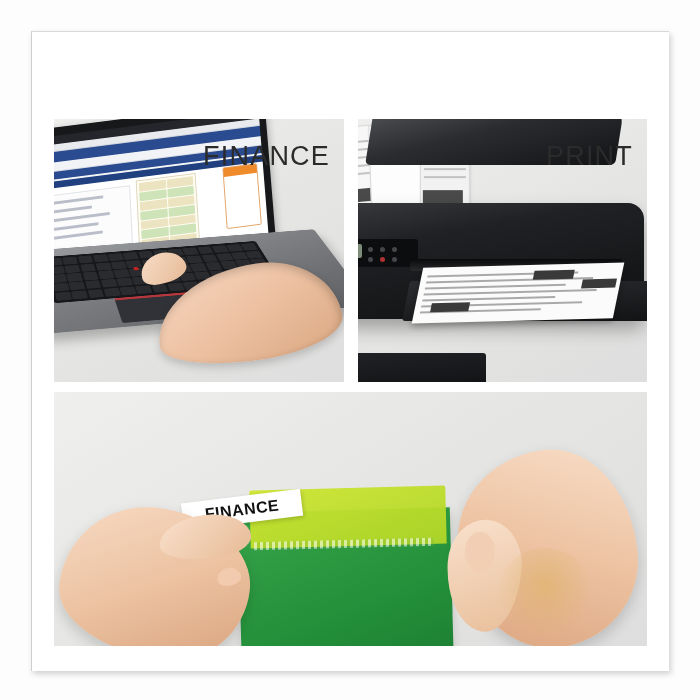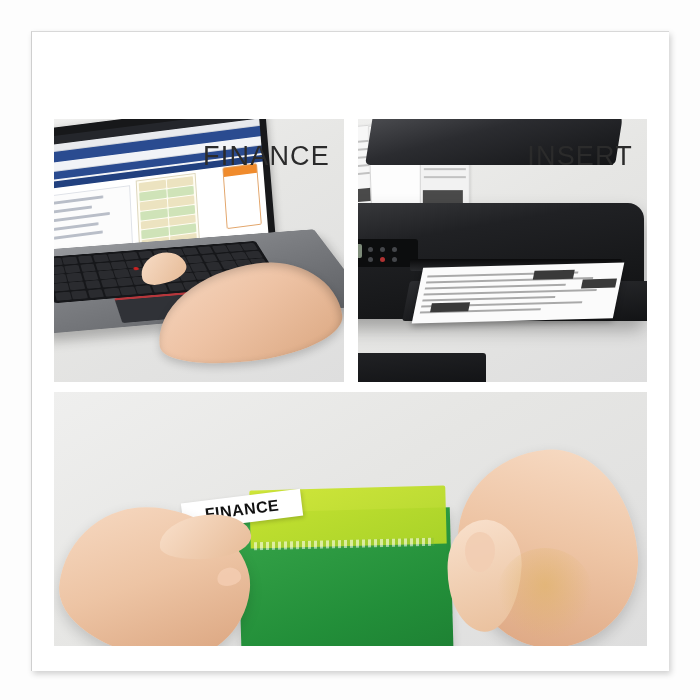--- a/index.html
+++ b/index.html
@@ -458,21 +458,21 @@
             <i style="top:38px;width:160px"></i>
             <i style="top:44px;width:120px"></i>
             <div class="tab" style="left:112px;top:6px;width:40px"></div>
             <div class="tab" style="left:162px;top:16px;width:34px"></div>
             <div class="tab" style="left:16px;top:36px;width:38px"></div>
           </div>
           <div class="pr-foot"></div>
         </div>
       </div>
 
-      <div class="caption" id="cap-print">INSERT</div>
+      <div class="caption" id="cap-print">PRINT</div>
     </div>
 
     <div class="panel" id="panel-insert">
       <div class="panel-bg"></div>
 
       <div class="in-wrap">
         <div class="in-divider-green"></div>
         <div class="in-divider-tab"></div>
         <div class="in-seam"></div>
 

